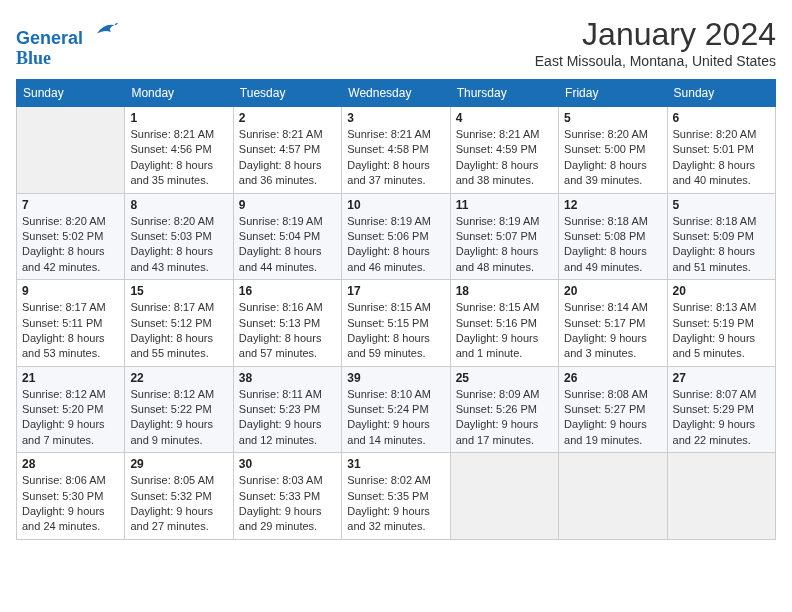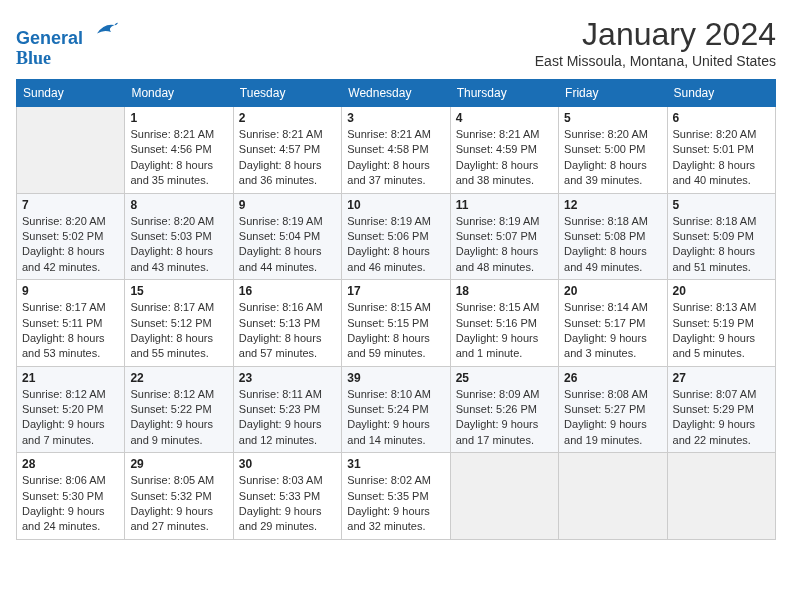--- a/index.html
+++ b/index.html
@@ -219,21 +219,21 @@
       <tr>
         <td>
           <span class="day-num">21</span>
           <div class="day-info">Sunrise: 8:12 AM<br>Sunset: 5:20 PM<br>Daylight: 9 hours and 7 minutes.</div>
         </td>
         <td>
           <span class="day-num">22</span>
           <div class="day-info">Sunrise: 8:12 AM<br>Sunset: 5:22 PM<br>Daylight: 9 hours and 9 minutes.</div>
         </td>
         <td>
-          <span class="day-num">23</span>
+          <span class="day-num">38</span>
           <div class="day-info">Sunrise: 8:11 AM<br>Sunset: 5:23 PM<br>Daylight: 9 hours and 12 minutes.</div>
         </td>
         <td>
           <span class="day-num">39</span>
           <div class="day-info">Sunrise: 8:10 AM<br>Sunset: 5:24 PM<br>Daylight: 9 hours and 14 minutes.</div>
         </td>
         <td>
           <span class="day-num">25</span>
           <div class="day-info">Sunrise: 8:09 AM<br>Sunset: 5:26 PM<br>Daylight: 9 hours and 17 minutes.</div>
         </td>

